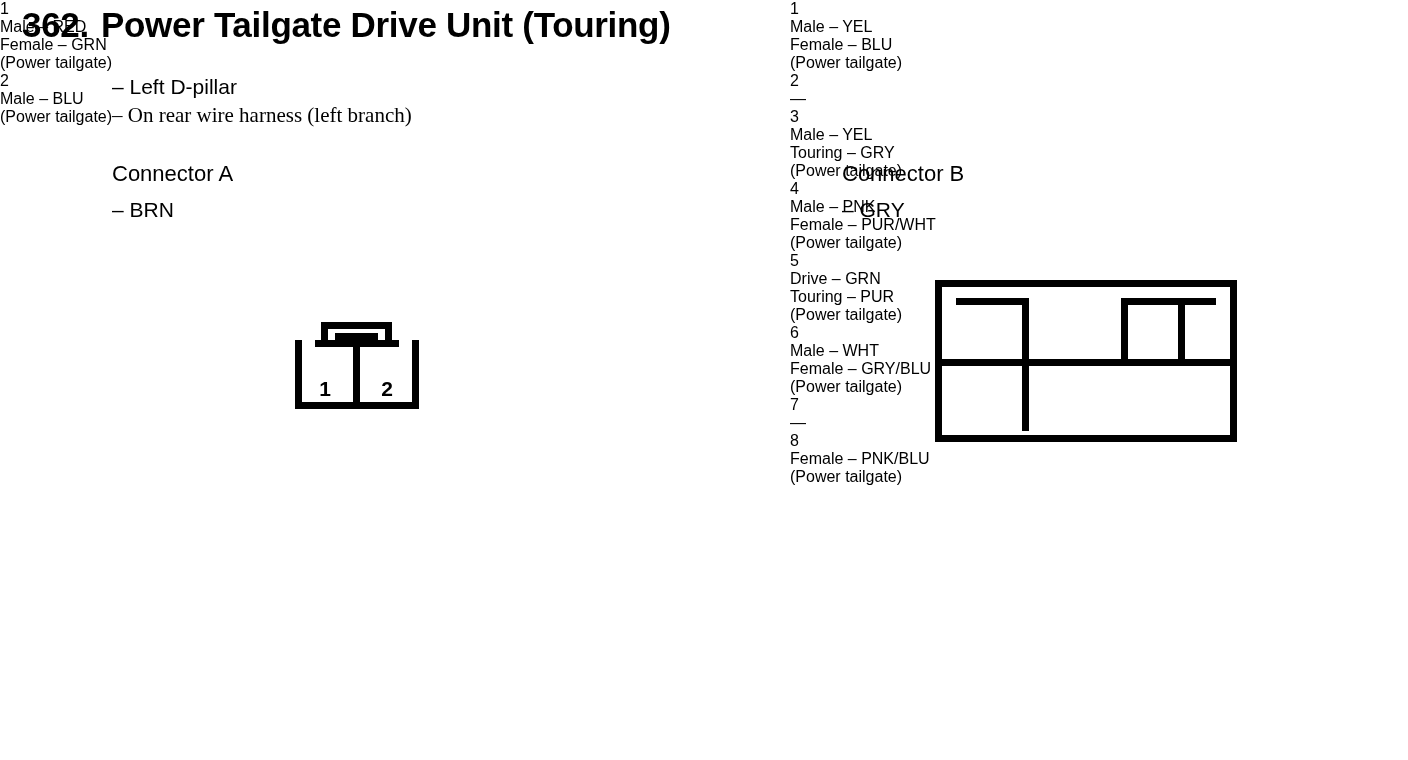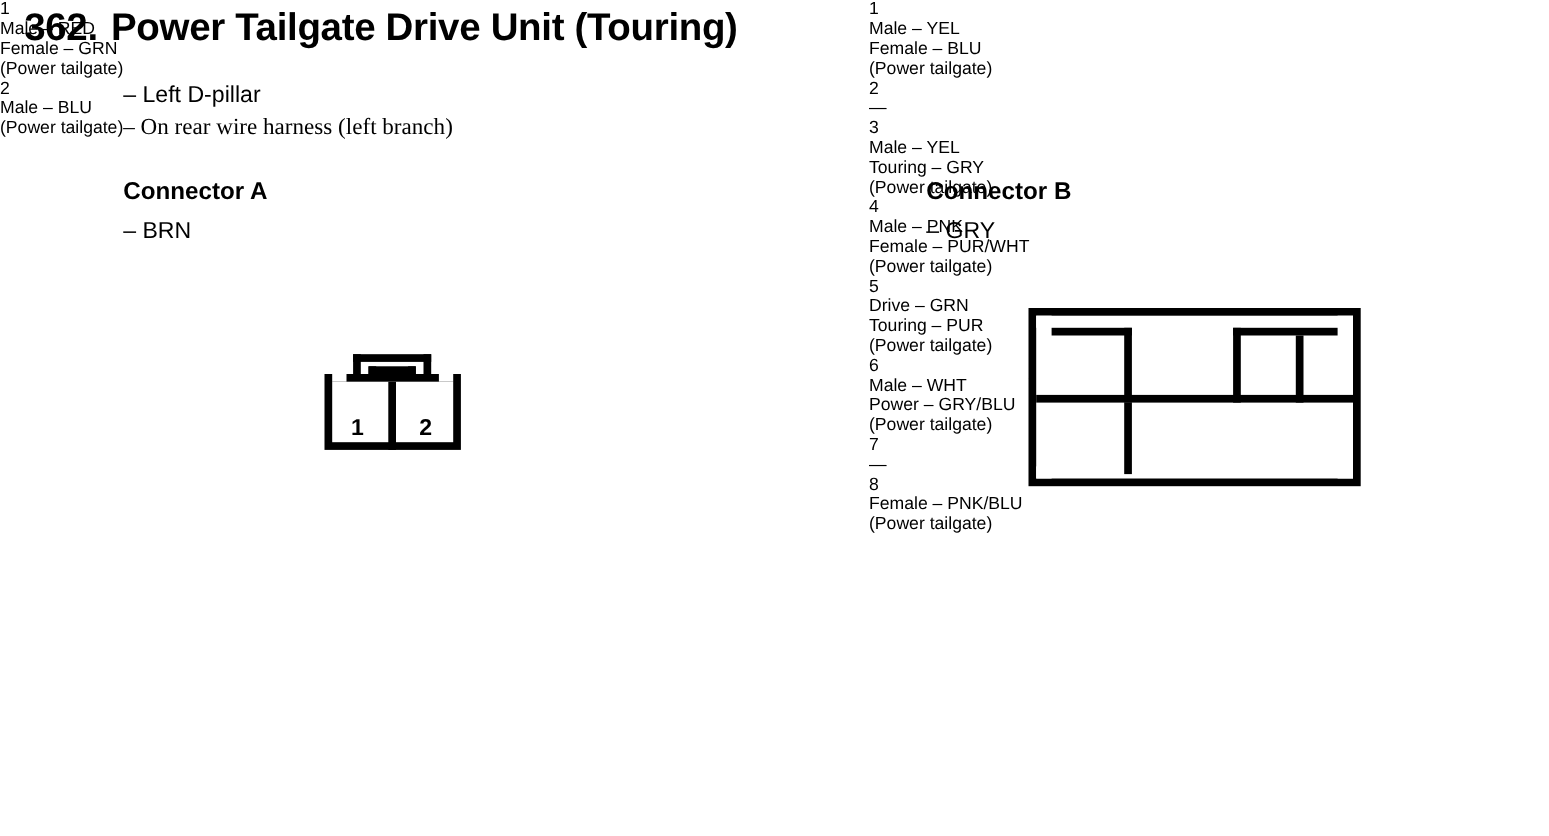--- a/index.html
+++ b/index.html
@@ -39,21 +39,21 @@
 
   
   .connector-block { position: absolute; top: 0; }
   #connector-a-block { left: 0; width: 790px; height: 760px; }
   #connector-b-block { left: 790px; width: 618px; height: 760px; }
 
   .conn-heading {
     position: absolute;
     top: 161px;
     font-size: 22px;
-    font-weight: bold;
+    font-weight: normal;
     white-space: nowrap;
   }
   .conn-color {
     position: absolute;
     top: 198px;
     font-size: 21px;
     white-space: nowrap;
   }
   #connector-a-block .conn-heading,
   #connector-a-block .conn-color { left: 112px; }
@@ -355,21 +355,21 @@
   <div class="pinlist" id="pinlist-b-right">
     <div class="pin-entry">
       <span class="pin-no">5</span>
       <div class="pin-line">Drive – GRN</div>
       <div class="pin-line">Touring – PUR</div>
       <div class="pin-line">(Power tailgate)</div>
     </div>
     <div class="pin-entry">
       <span class="pin-no">6</span>
       <div class="pin-line">Male – WHT</div>
-      <div class="pin-line">Power – GRY/BLU</div>
+      <div class="pin-line">Female – GRY/BLU</div>
       <div class="pin-line">(Power tailgate)</div>
     </div>
     <div class="pin-entry">
       <span class="pin-no">7</span>
       <div class="pin-line">—</div>
     </div>
     <div class="pin-entry">
       <span class="pin-no">8</span>
       <div class="pin-line">Female – PNK/BLU</div>
       <div class="pin-line">(Power tailgate)</div>

